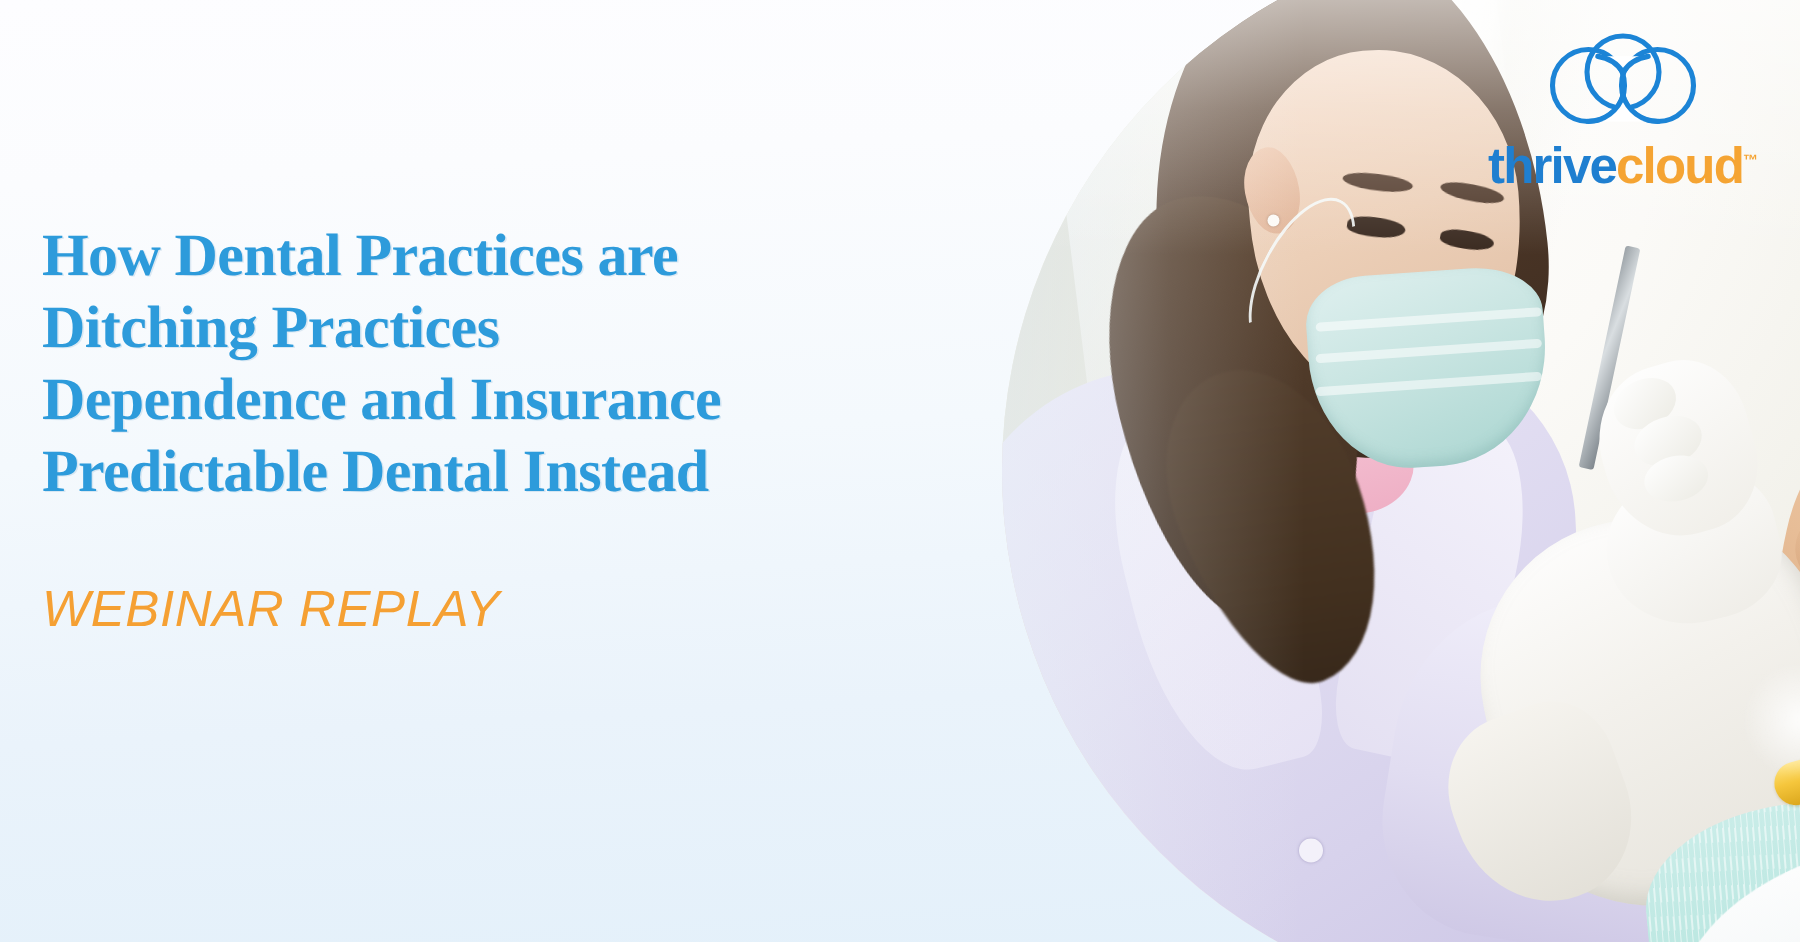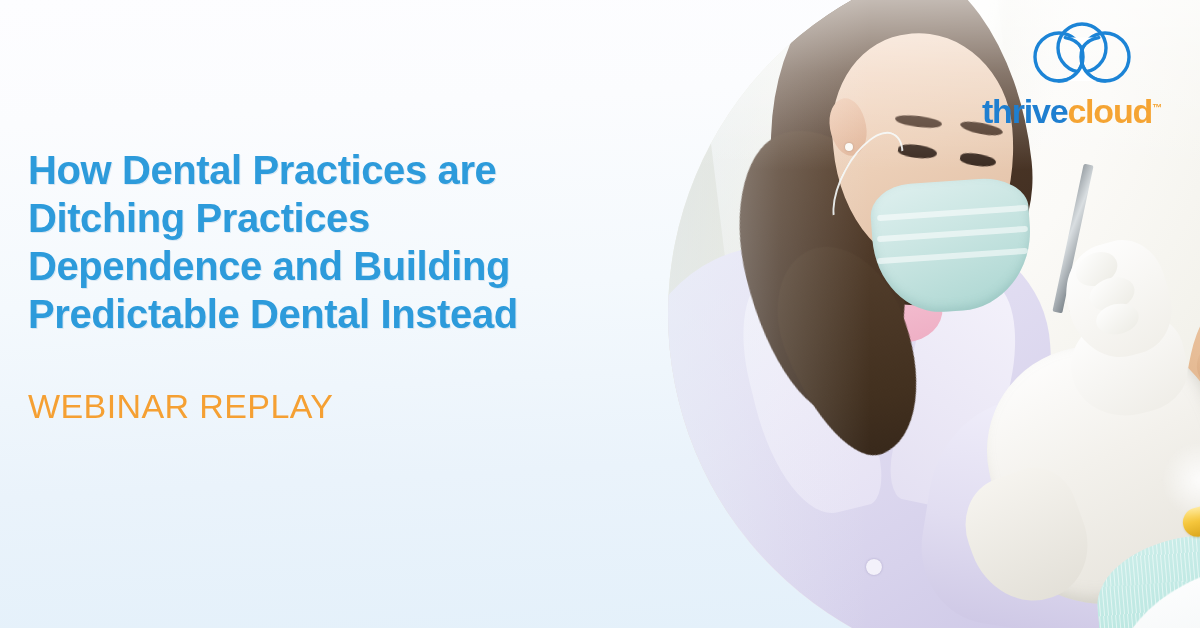--- a/index.html
+++ b/index.html
@@ -484,44 +484,47 @@
     z-index: 5;
   }
   .headline {
     margin: 0;
     font-size: 40px;
     line-height: 48px;
     font-weight: 700;
     letter-spacing: -0.4px;
     color: #2d9bdb;
     text-shadow: 1px 1px 0 rgba(90,150,195,0.18);
+    font-family: Liberation Serif, serif;
   }
   .headline .hl {
     display: block;
     white-space: nowrap;
   }
   .subhead {
     margin: 44px 0 0 0;
     font-size: 34px;
     line-height: 48px;
     font-weight: 400;
     letter-spacing: 0.4px;
     color: #f5a033;
   }
   .subhead .sl {
     display: block;
     white-space: nowrap;
+    font-style: italic;
   }
 
   
   .logo {
     position: absolute;
     right: 18px;
     top: 22px;
     z-index: 6;
+    text-align: center;
     width: 200px;
   }
   .logo-mark {
     display: block;
     margin: 0 auto 4px auto;
   }
   .logo-word {
     font-size: 34px;
     line-height: 36px;
     font-weight: 700;
@@ -597,21 +600,21 @@
 
       <div class="p-edge-fade"></div>
       <div class="p-top-fade"></div>
     </div>
   </div>
 
   <div class="copy">
     <h1 class="headline">
       <span class="hl">How Dental Practices are</span>
       <span class="hl">Ditching Practices</span>
-      <span class="hl">Dependence and Building</span>
+      <span class="hl">Dependence and Insurance</span>
       <span class="hl">Predictable Dental Instead</span>
     </h1>
     <p class="subhead">
       <span class="sl">WEBINAR REPLAY</span>
     </p>
   </div>
 
   <div class="logo">
     <svg class="logo-mark" width="100" height="64" viewBox="0 0 100 64">
       <g fill="none" stroke="#1c84d6" stroke-width="3.4">

